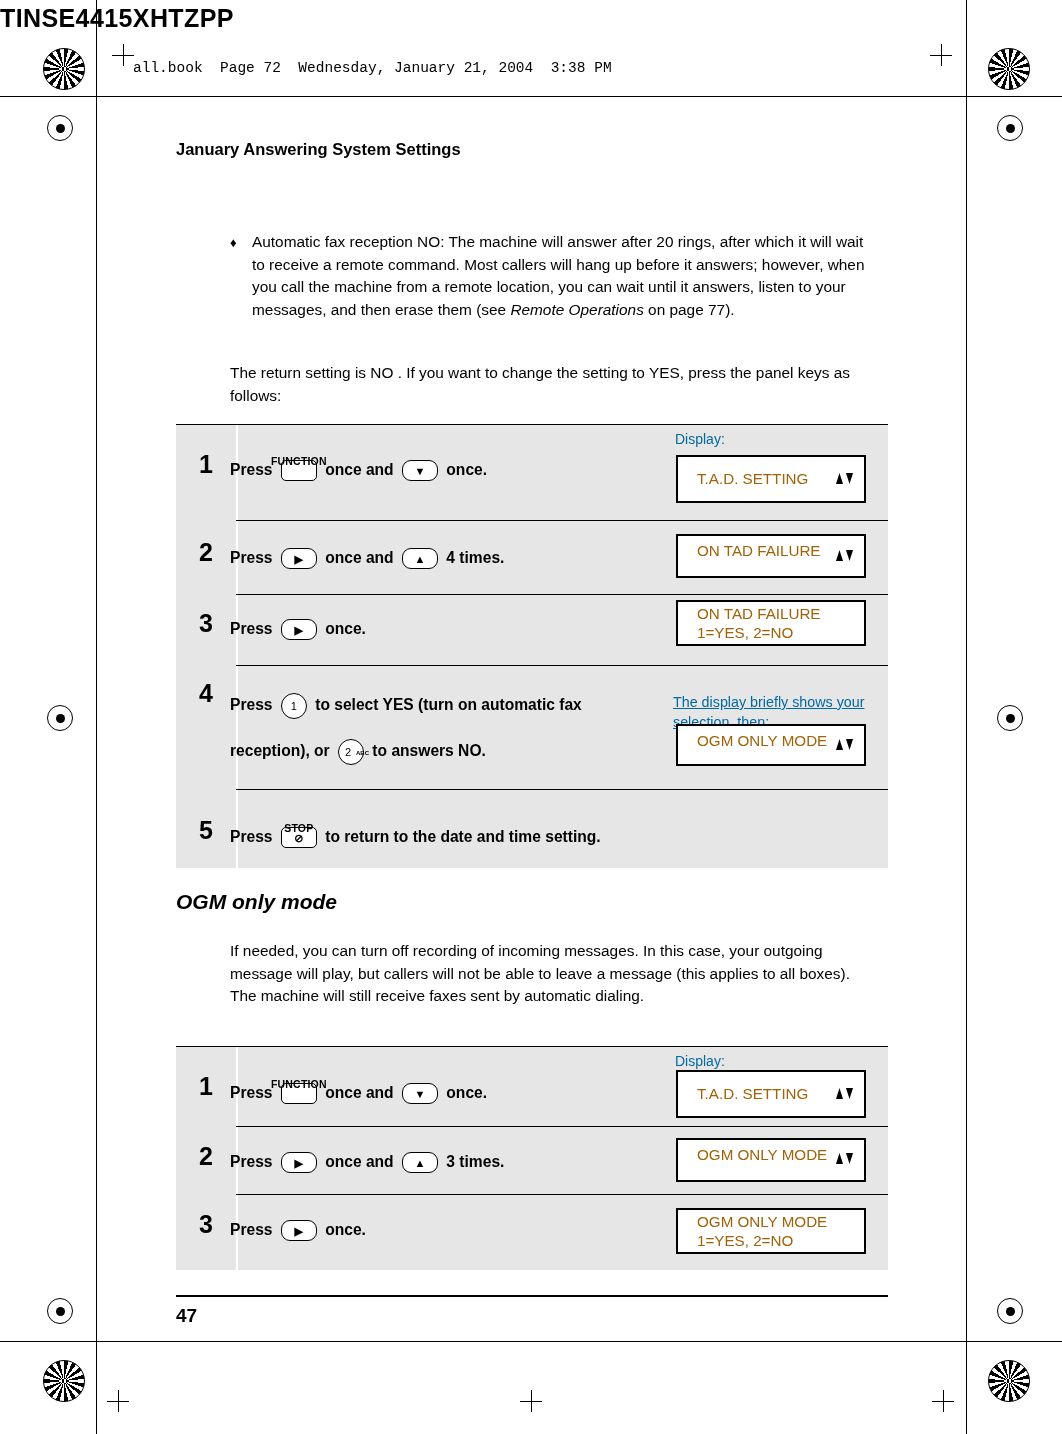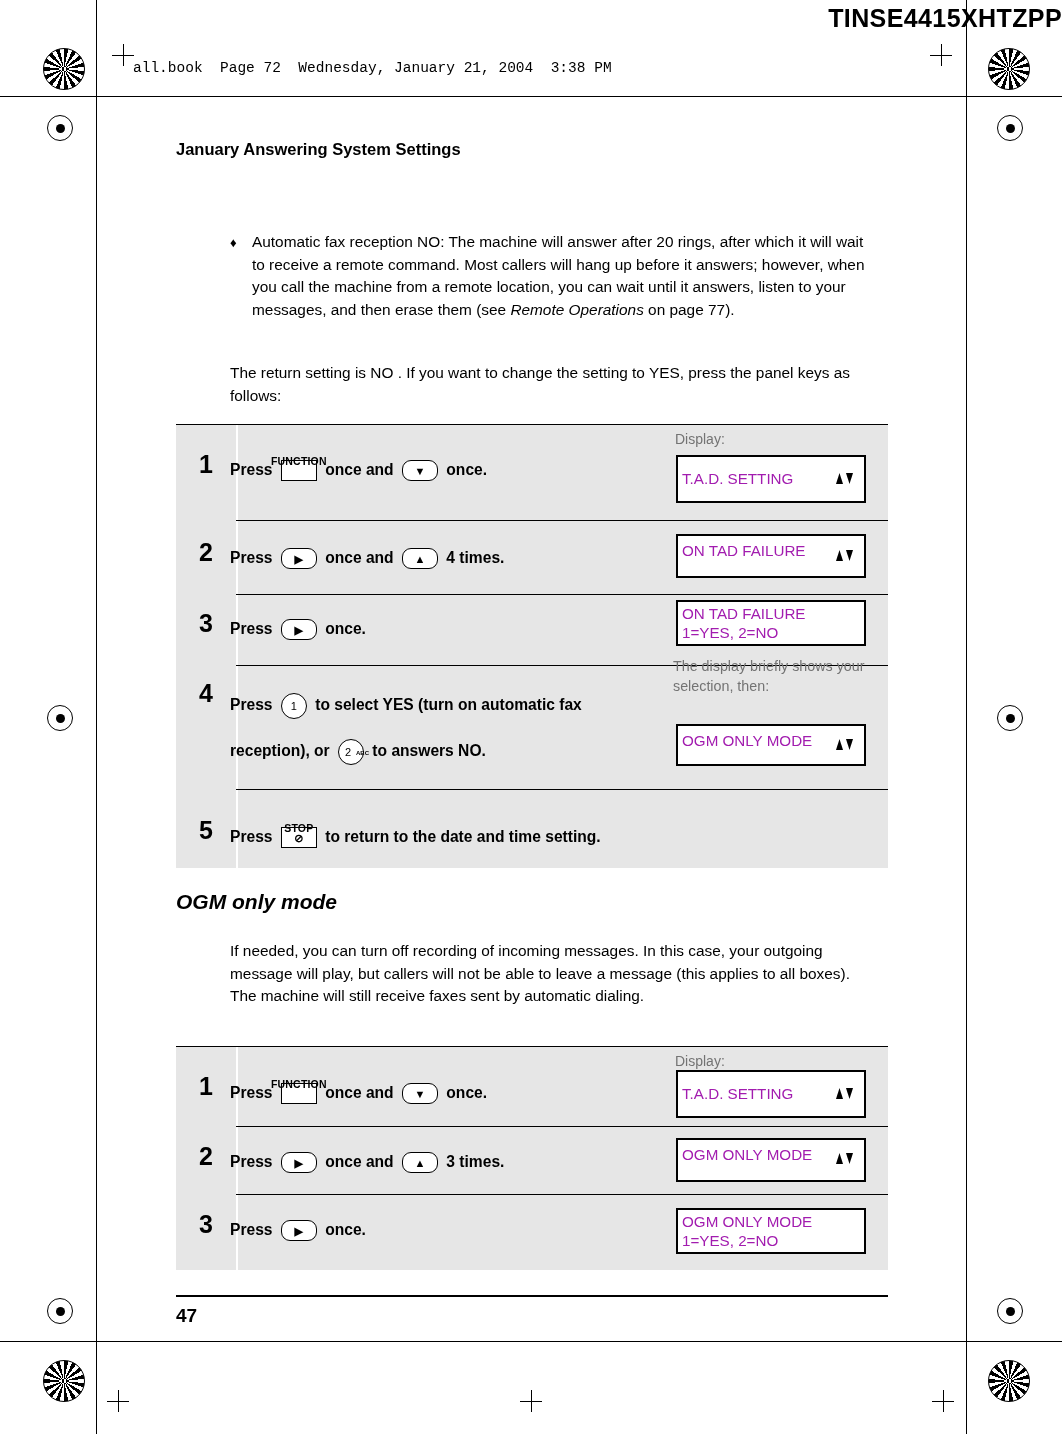--- a/index.html
+++ b/index.html
@@ -15,21 +15,21 @@
   .crosshair:before,.crosshair:after{content:"";position:absolute;background:#000;}
   .crosshair:before{left:50%;top:0;width:1px;height:100%;margin-left:-0.5px;}
   .crosshair:after{top:50%;left:0;height:1px;width:100%;margin-top:-0.5px;}
   .targetdot{position:absolute;border-radius:50%;border:1px solid #000;}
   .targetdot .inner{position:absolute;left:50%;top:50%;width:9px;height:9px;margin:-4.5px 0 0 -4.5px;border-radius:50%;background:#000;}
 
   .trimline{position:absolute;background:#000;}
 
   
   .tinse{
-    position:absolute;left:0;right:0;top:4px;text-align:right;
+    position:absolute;left:0;right:0;top:4px;text-align:left;
     font-family:"Liberation Sans", sans-serif;font-size:25px;font-weight:700;
     letter-spacing:.4px;color:#000;
   }
   .bookline{
     position:absolute;left:133px;top:60px;
     font-family:"Liberation Mono", monospace;font-size:14.5px;color:#000;
     letter-spacing:0px;white-space:pre;
   }
 
   
@@ -57,21 +57,21 @@
 
   .stepnum{
     position:absolute;font-size:25px;font-weight:700;color:#000;
     width:40px;text-align:center;
   }
   .stepbody{position:absolute;font-size:15.6px;font-weight:700;color:#000;line-height:30px;}
 
   
   .keyround{
     display:inline-block;vertical-align:middle;
-    width:34px;height:19px;border:1.5px solid #000;border-radius:0;
+    width:34px;height:19px;border:1.5px solid #000;border-radius:5px;
     background:#fff;position:relative;margin:0 4px;
   }
   .keyround.sq{border-radius:9px;}
   .keylabel{
     position:absolute;left:50%;transform:translateX(-50%);
     top:-15px;font-size:10.5px;font-weight:700;letter-spacing:.2px;white-space:nowrap;
   }
   .keyround .glyph{
     position:absolute;left:50%;top:50%;transform:translate(-50%,-50%);
     font-size:11px;line-height:1;
@@ -84,27 +84,27 @@
   .keycircle .num{
     position:absolute;left:50%;top:50%;transform:translate(-50%,-50%);
     font-size:11px;line-height:1;font-weight:400;
   }
   .keycircle .sub{
     position:absolute;left:calc(50% + 5px);top:calc(50% - 2px);
     font-size:6px;line-height:1;
   }
 
   
-  .displaylabel{position:absolute;font-size:14px;color:#737373;}
+  .displaylabel{position:absolute;font-size:14px;color:#0369a1;}
   .lcd{
     position:absolute;border:2px solid #000;background:#fff;
     box-sizing:border-box;
   }
   .lcd .l1,.lcd .l2{
-    position:absolute;left:4px;font-size:15.2px;color:#a21caf;white-space:nowrap;
+    position:absolute;left:19px;font-size:15.2px;color:#a16207;white-space:nowrap;
   }
   .lcd .arrows{
     position:absolute;right:8px;font-size:15px;line-height:1;color:#000;
     letter-spacing:-1px;
   }
 
   .sectionhead{
     position:absolute;left:176px;font-size:21px;font-weight:700;font-style:italic;color:#000;
   }
   .pagenum{position:absolute;left:176px;top:1305px;font-size:19px;font-weight:700;}
@@ -220,21 +220,21 @@
 </div>
 
 <div class="stepnum" style="left:186px;top:679px;">4</div>
 <div class="stepbody" style="left:230px;top:682px;width:420px;line-height:46px;">
   <span>Press</span>
   <span class="keycircle"><span class="num">1</span></span>
   <span>to select YES (turn on automatic fax reception), or</span>
   <span class="keycircle"><span class="num" style="left:calc(50% - 3px);">2</span><span class="sub">ABC</span></span>
   <span>to answers NO.</span>
 </div>
-<div class="displaylabel" style="left:673px;top:656px;width:200px;line-height:20px;font-size:14.3px;">
+<div class="displaylabel" style="left:673px;top:692px;width:200px;line-height:20px;font-size:14.3px;text-decoration:underline;">
   <span>The display briefly shows your selection, then:</span>
 </div>
 <div class="lcd" style="left:676px;top:724px;width:190px;height:42px;">
   <div class="l1" style="top:6px;">OGM ONLY MODE</div>
   <div class="arrows" style="top:10px;">
     <svg width="22" height="18" viewBox="0 0 22 18">
         <polygon points="2,14 9,14 5.5,3" fill="#000"></polygon>
         <polygon points="12,3 19,3 15.5,14" fill="#000"></polygon>
       </svg>
   </div>

